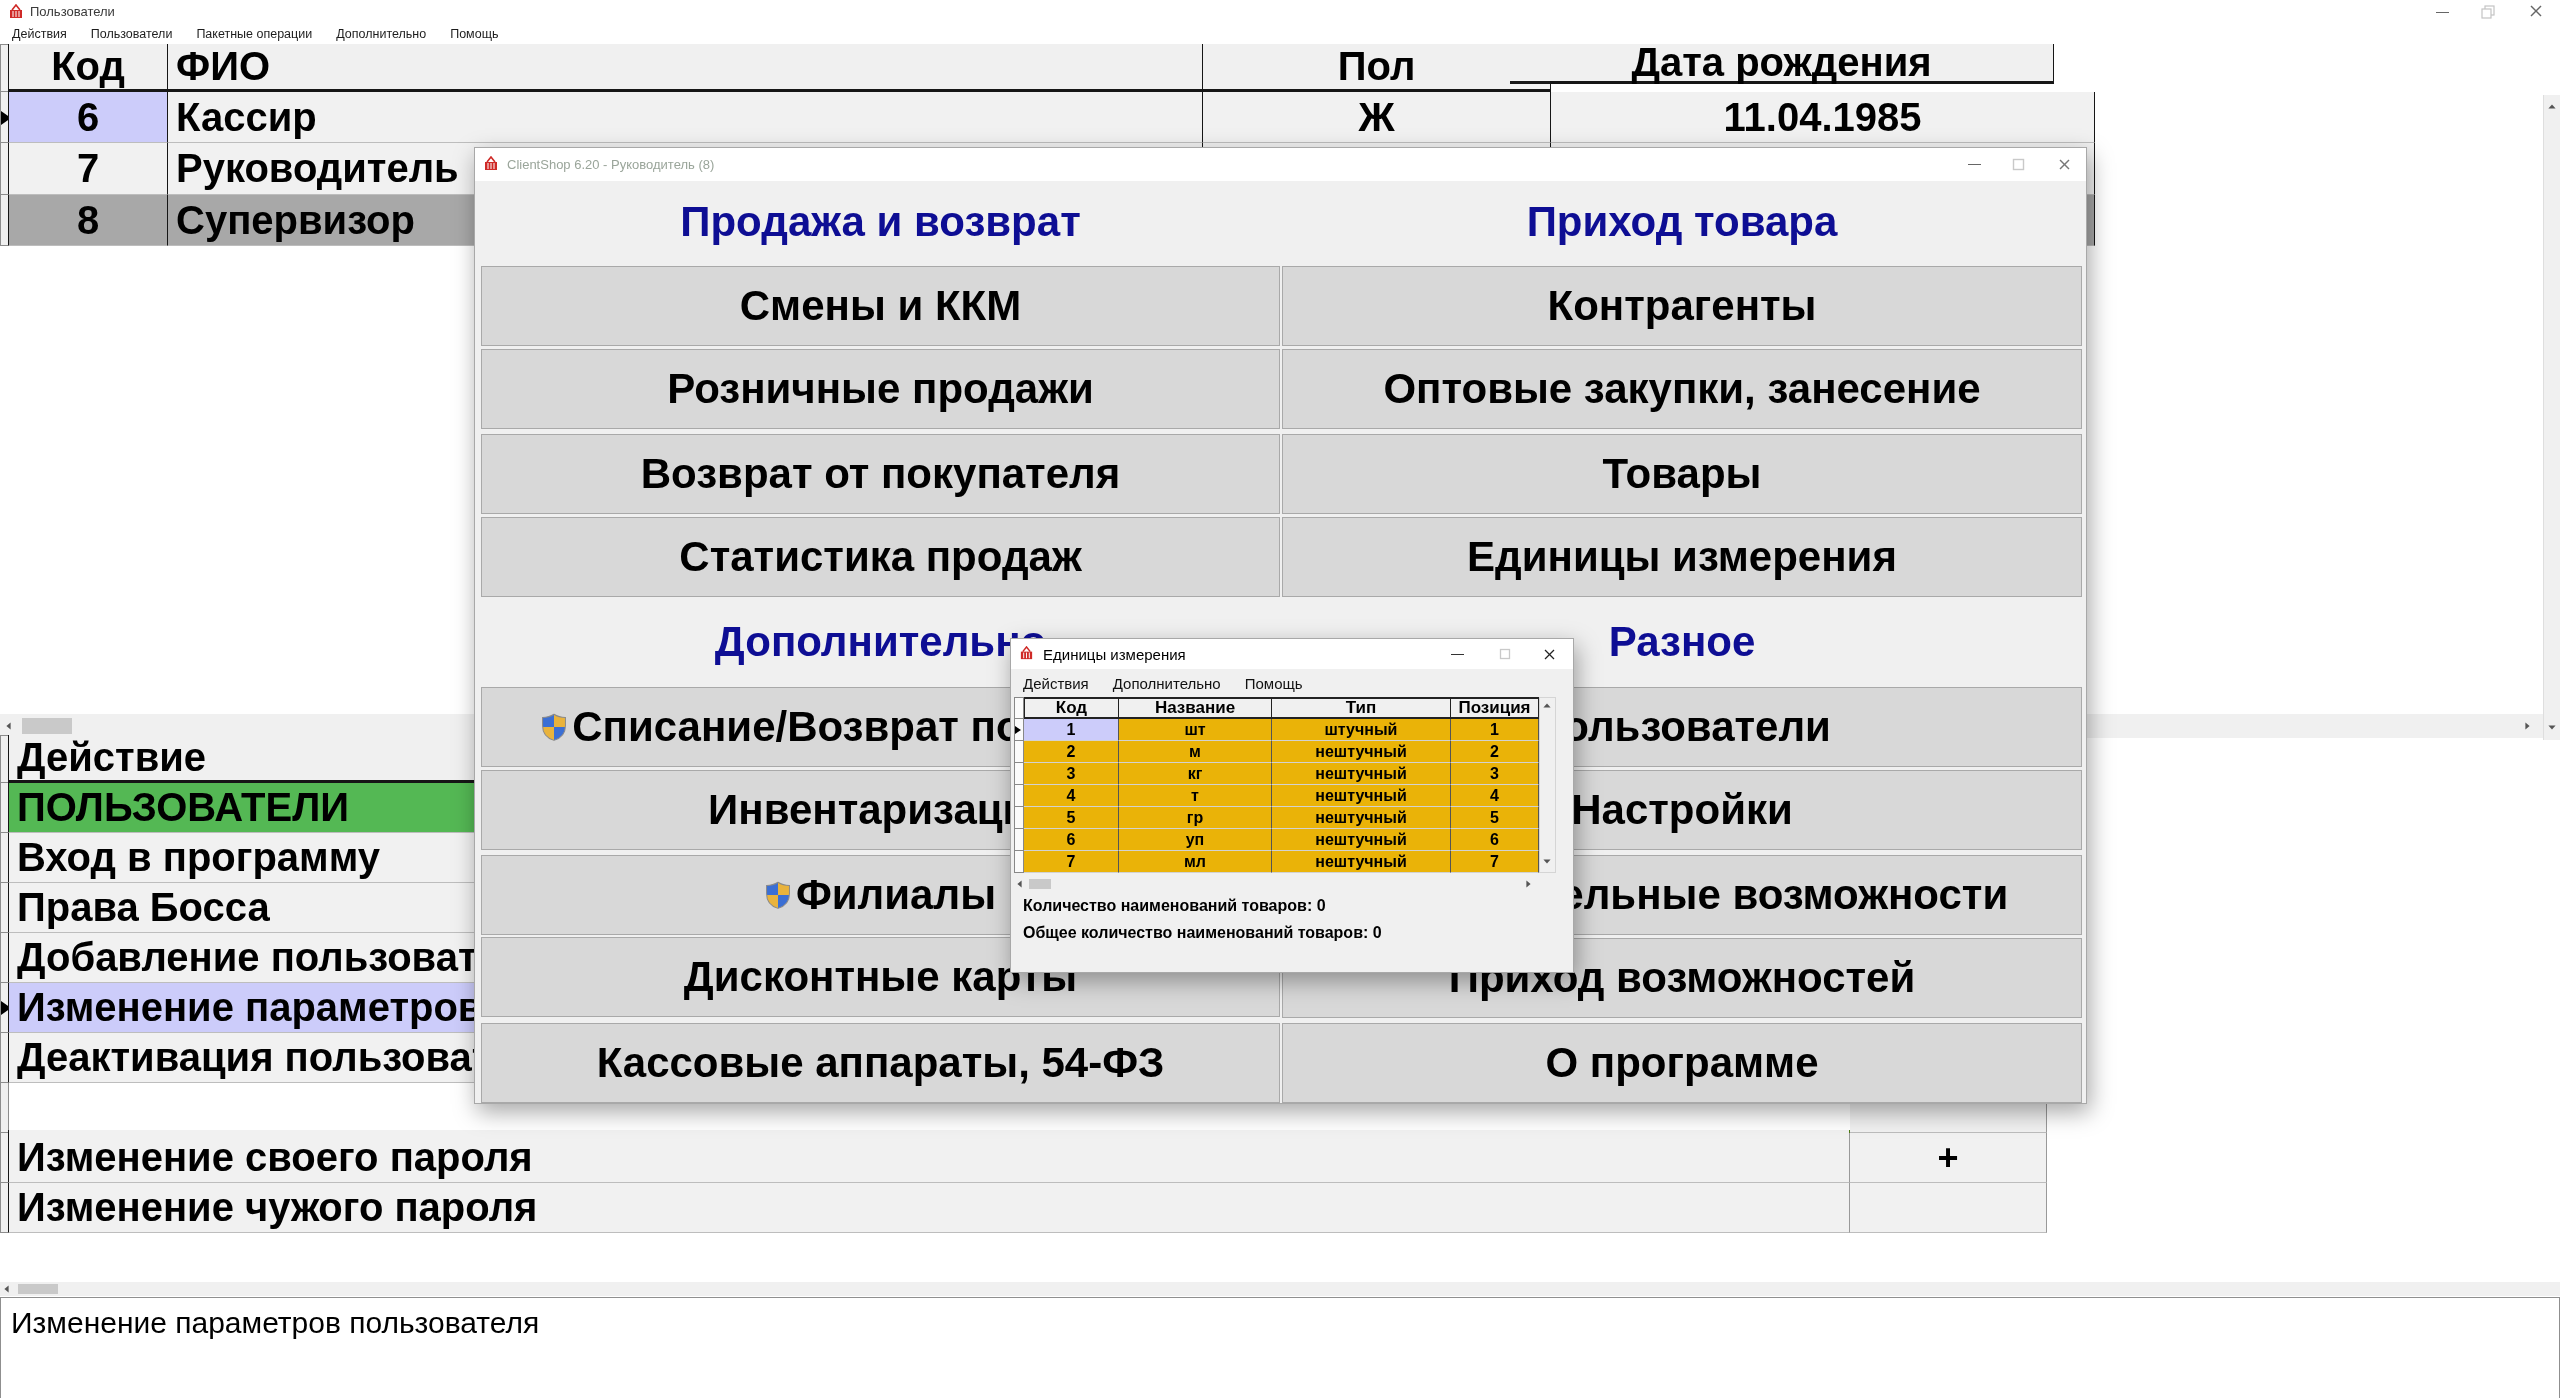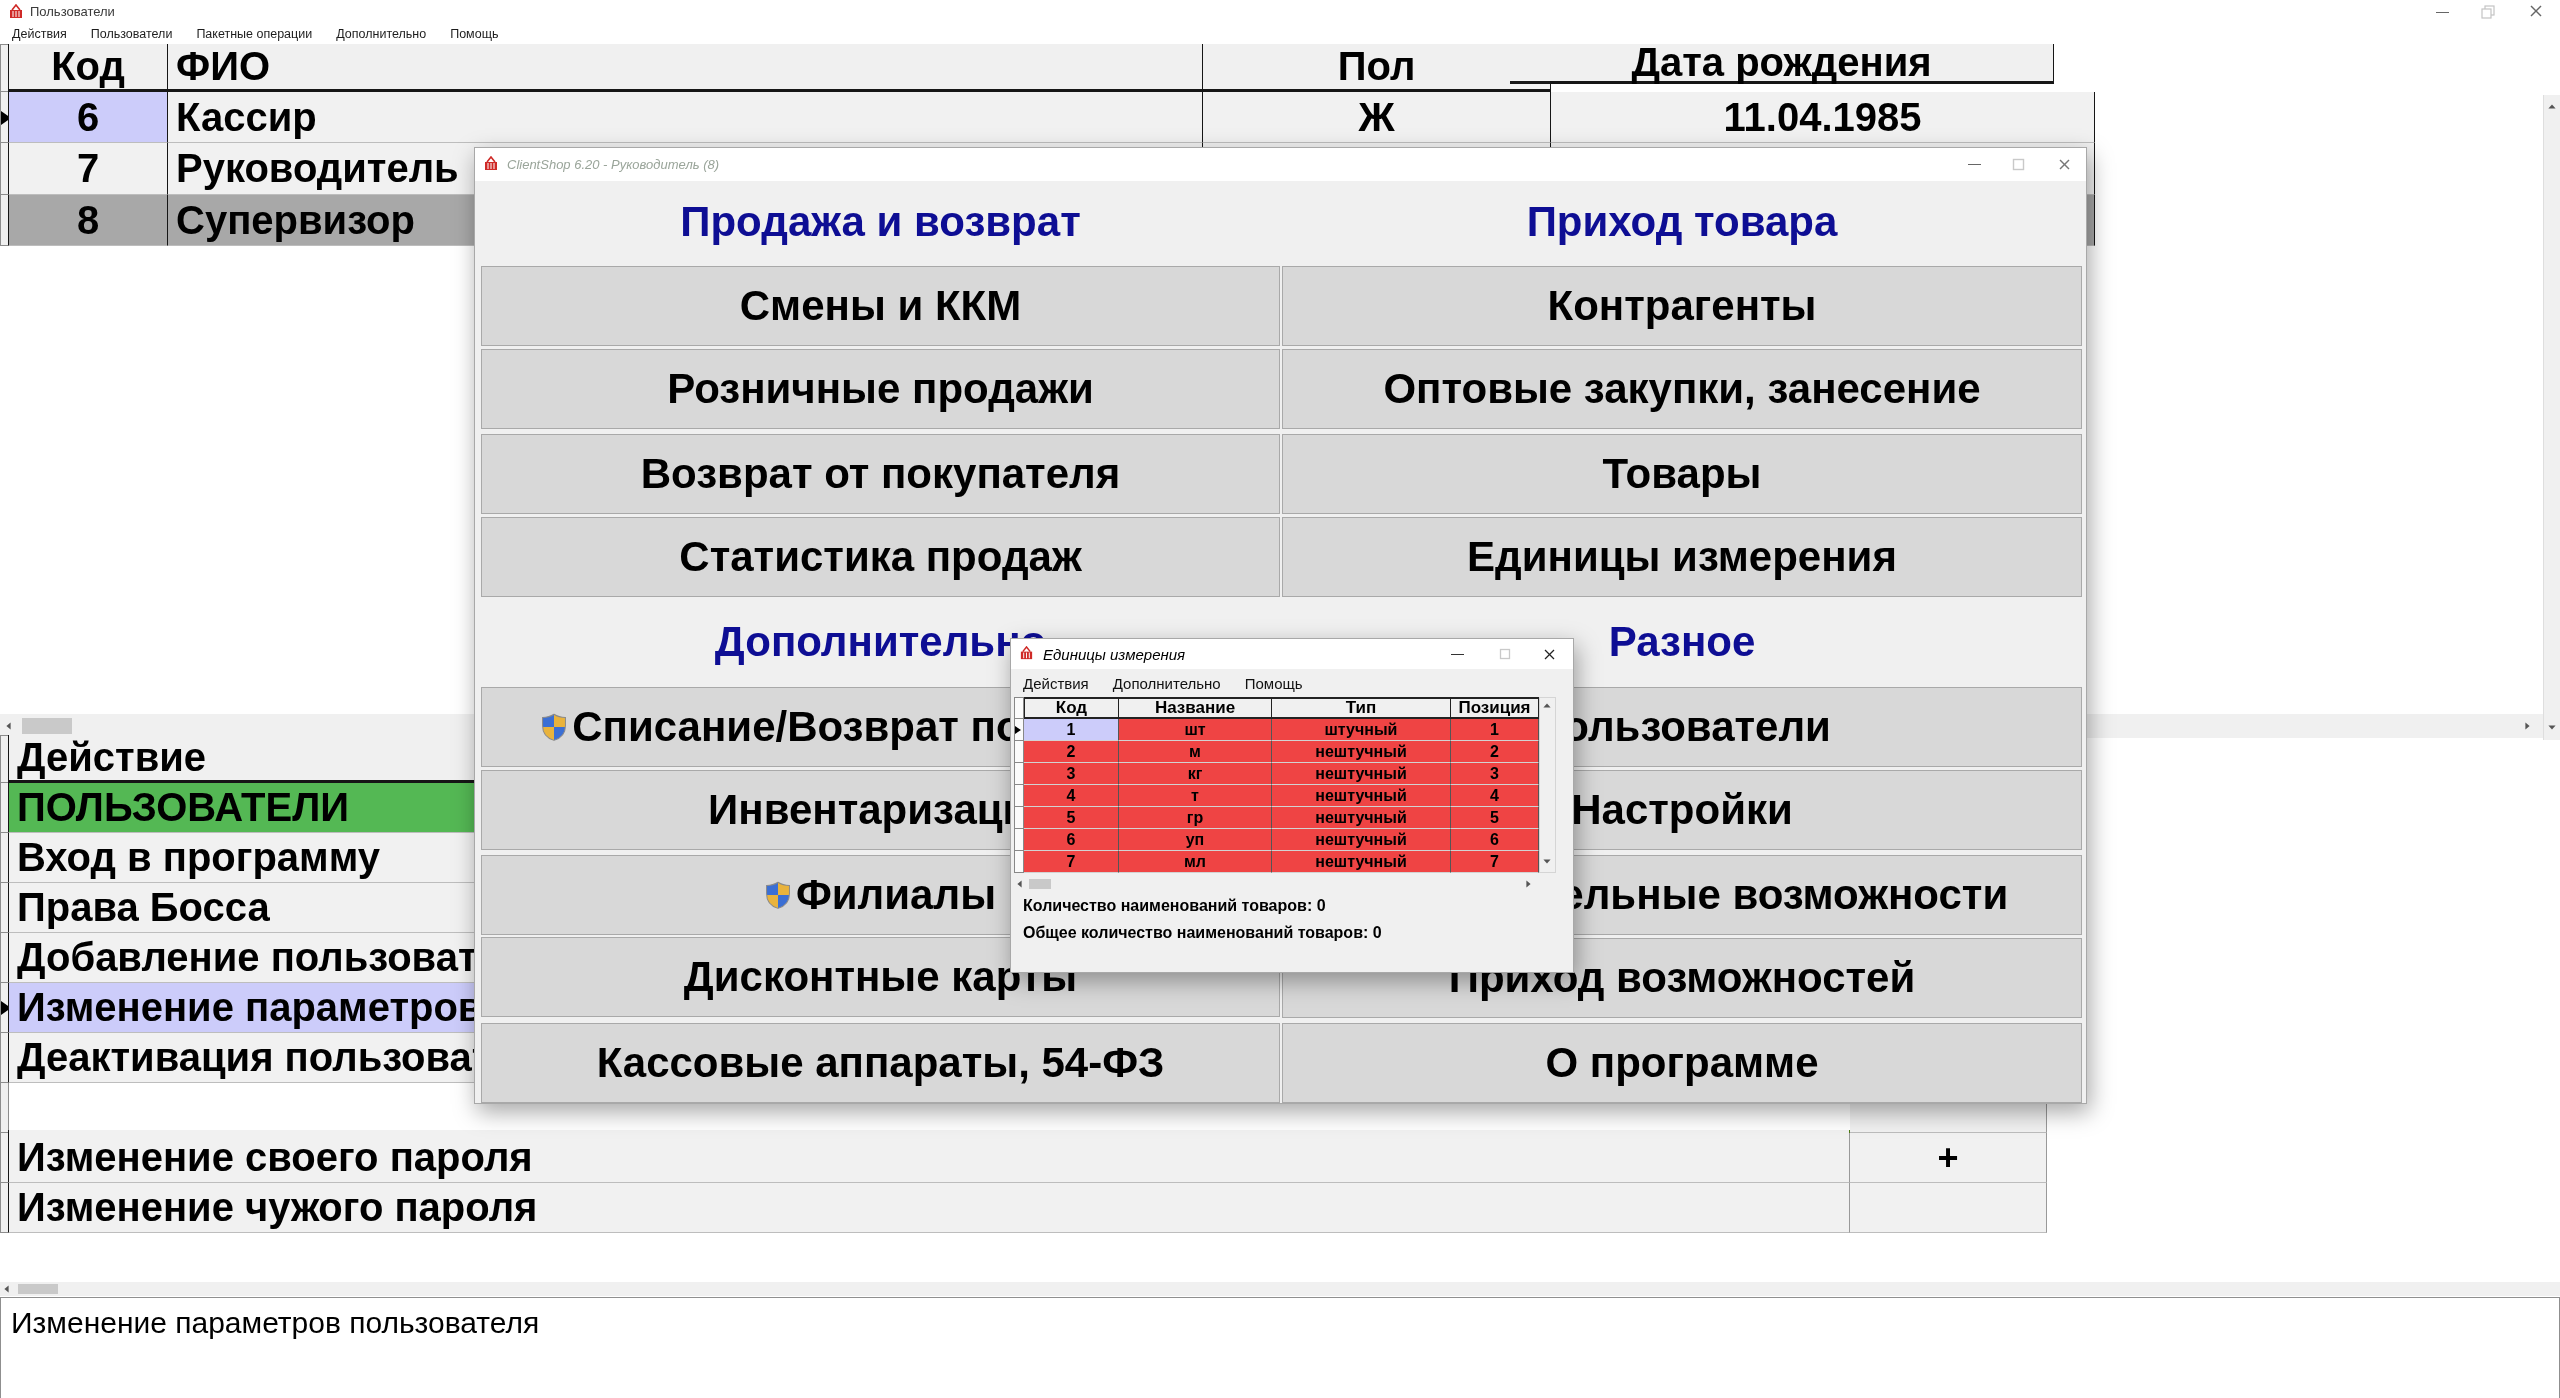--- a/index.html
+++ b/index.html
@@ -40,36 +40,36 @@
   .sbar{background:#f0f0f0;}
   .thumb{background:#c9c9c9;}
   .tri-l{width:0;height:0;border-top:6px solid transparent;border-bottom:6px solid transparent;border-right:7px solid #555;}
   .tri-r{width:0;height:0;border-top:6px solid transparent;border-bottom:6px solid transparent;border-left:7px solid #555;}
   .tri-u{width:0;height:0;border-left:6px solid transparent;border-right:6px solid transparent;border-bottom:7px solid #555;}
   .tri-d{width:0;height:0;border-left:6px solid transparent;border-right:6px solid transparent;border-top:7px solid #555;}
   .tri-sm{transform:scale(0.6);}
 
   
   .win{background:var(--winbg,#f0f0f0);border:1px solid #a8a8a8;box-shadow:3px 8px 22px rgba(0,0,0,0.35);}
-  .titlebar{background:#ffffff;position:absolute;left:0;top:0;right:0;font-style:italic;}
+  .titlebar{background:#ffffff;position:absolute;left:0;top:0;right:0;}
   .ctl-min{display:inline-block;width:13px;border-bottom:1.5px solid #666;}
   .ctl-x line{stroke:#666;stroke-width:1.4;}
 
   
   .cs-btn{background:var(--btn,#d8d8d8);border:1px solid #a9a9a9;display:flex;align-items:center;justify-content:center;
           font-weight:bold;font-size:42px;color:#000;white-space:nowrap;overflow:hidden;}
   .cs-hdr{display:flex;align-items:center;justify-content:center;font-weight:bold;font-size:42px;
           color:var(--navy,#0e0e94);white-space:nowrap;}
   .shield{margin-right:5px;flex:0 0 auto;}
 
   
   .u-h{background:#f0f0f0;border-top:2px solid #222;border-bottom:2px solid #222;border-right:1px solid #222;
        font-weight:bold;font-size:17px;color:#000;display:flex;align-items:center;justify-content:center;}
   .u-h.first{border-left:1px solid #222;}
-  .u-c{background:#ef4444;border-bottom:1px solid #d2d2d2;border-right:1px solid #555;
+  .u-c{background:#eab308;border-bottom:1px solid #d2d2d2;border-right:1px solid #555;
        font-weight:bold;font-size:16px;color:#000;display:flex;align-items:center;justify-content:center;}
   .u-sel{background:#fbfbfb;border:1px solid #888;border-top:none;}
   .u-sel.top{border-top:1px solid #888;}
   .u-menu span{padding:0 12px;font-size:15px;color:#111;}
   .u-foot{font-weight:bold;font-size:16px;color:#000;white-space:nowrap;}
 
   .status-panel{background:#fff;border:1px solid #8f8f8f;border-bottom:none;}
   .status-text{font-size:30px;color:#000;white-space:nowrap;}
 </style>
 </head>

